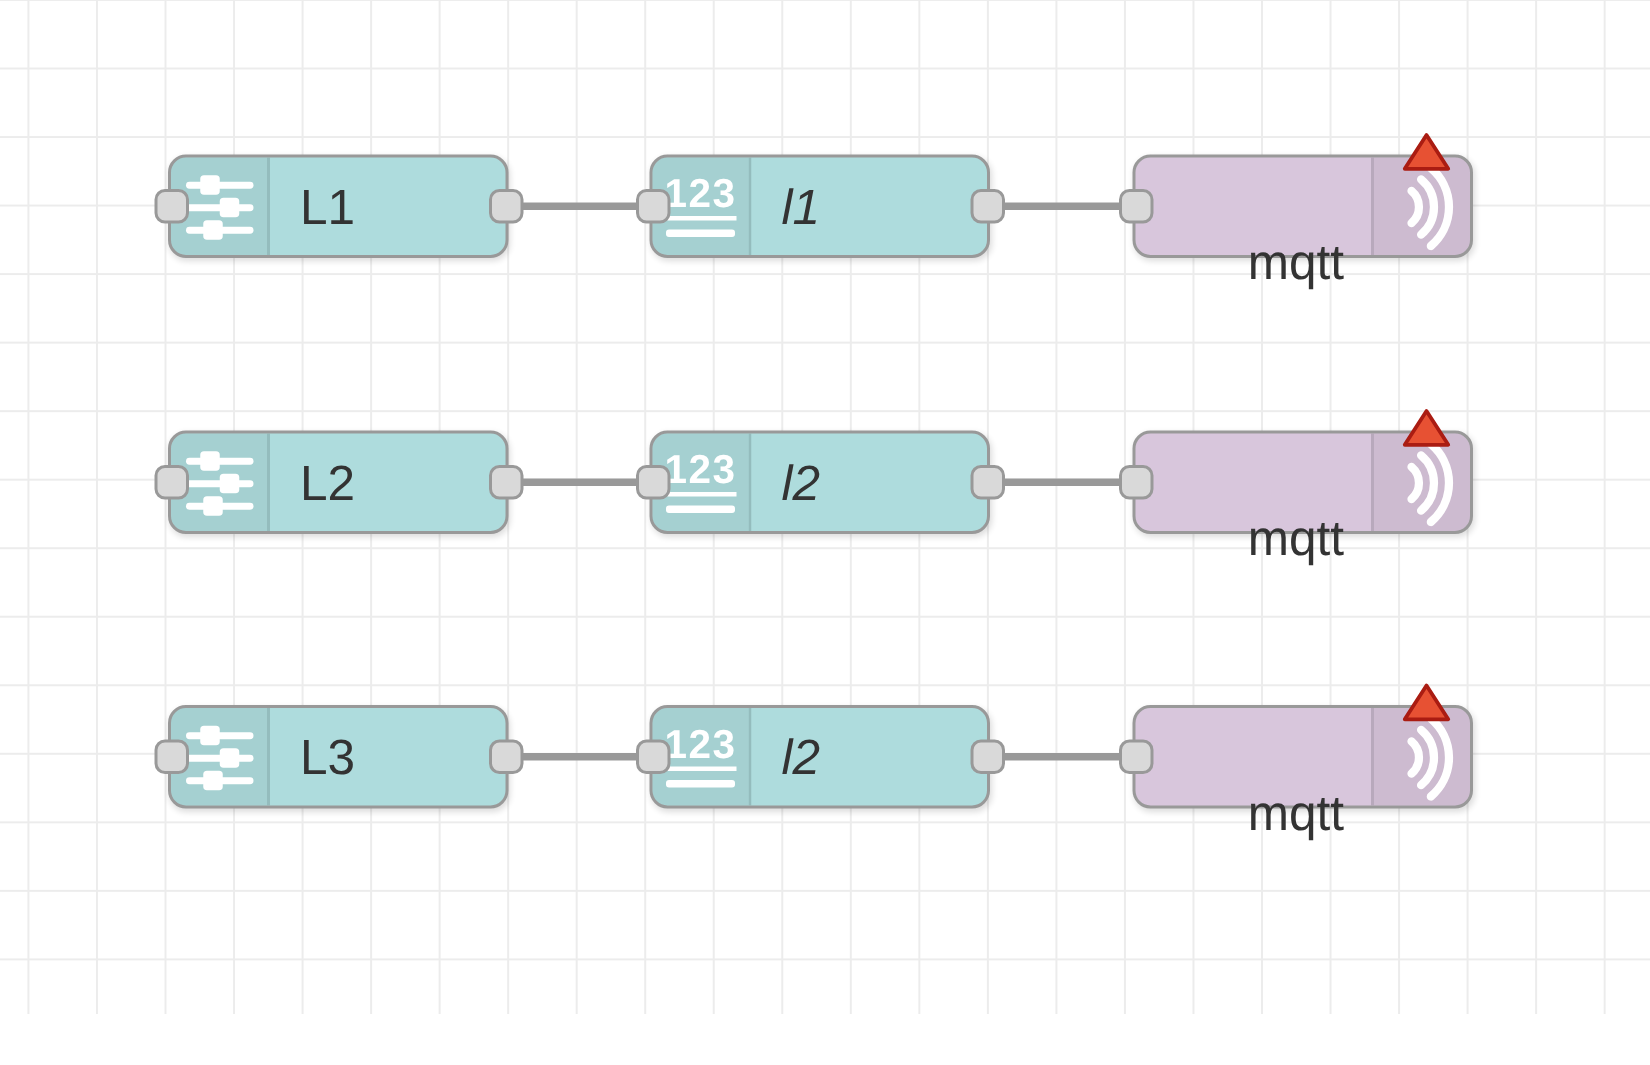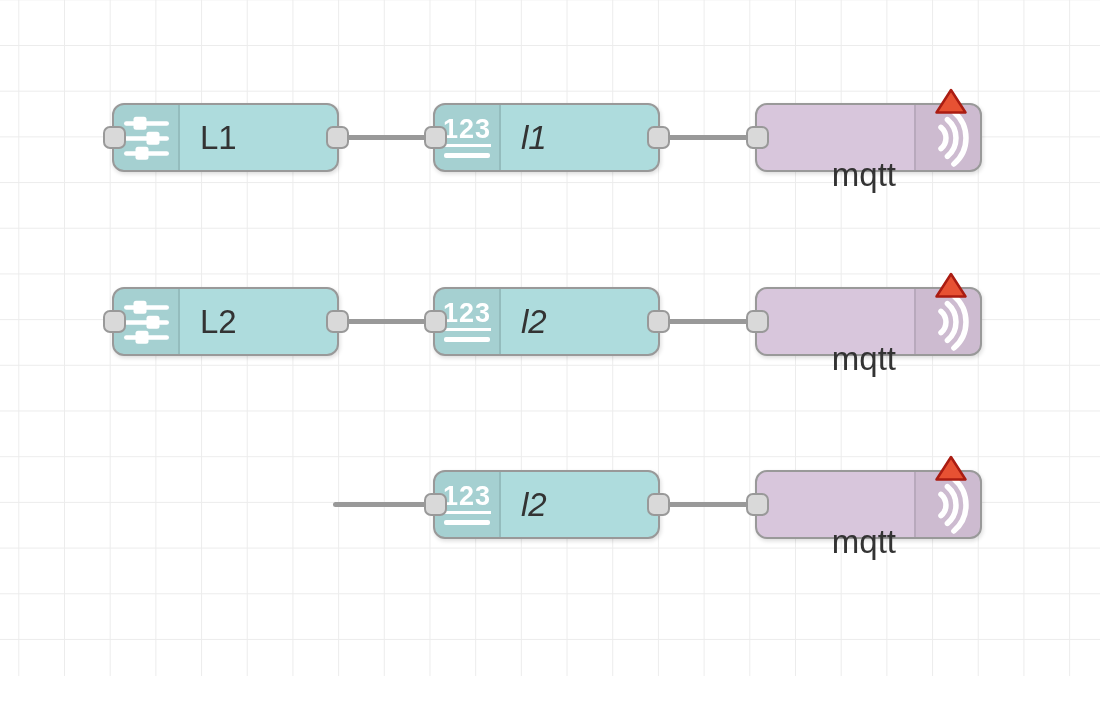--- a/index.html
+++ b/index.html
@@ -217,20 +217,38 @@
     </g>
   </svg>
       </div>
     <span class="label">mqtt</span>
     <div class="port port-in"></div>
 
     <svg class="error-triangle" viewBox="0 0 34 27">
       <polygon points="17,2 31.5,24.5 2.5,24.5" stroke-width="2.5" stroke-linejoin="round" fill="#e75133" stroke="#aa1c12"></polygon>
     </svg>
   </div>
+    <div class="node node--teal" style="left: 112px; top: 470px;">
+    <div class="icon-region">
+        <svg class="icon-sliders" width="47" height="48" viewBox="0 0 47 48">
+    <g fill="#fff">
+      <rect x="1" y="7.2" width="45" height="4.6" rx="2.3"></rect>
+      <rect x="10.5" y="2.8" width="13" height="13" rx="2.5"></rect>
+      <rect x="1" y="22.2" width="45" height="4.6" rx="2.3"></rect>
+      <rect x="23.5" y="17.8" width="13" height="13" rx="2.5"></rect>
+      <rect x="1" y="37.2" width="45" height="4.6" rx="2.3"></rect>
+      <rect x="12.5" y="32.8" width="13" height="13" rx="2.5"></rect>
+    </g>
+  </svg>
+      </div>
+    <span class="label">L3</span>
+    <div class="port port-in"></div>
+    <div class="port port-out"></div>
+
+  </div>
     <div class="node node--teal" style="left: 433px; top: 470px;">
     <div class="icon-region">
         <div class="icon-123">
     <span class="digits">123</span>
     <span class="bar"></span>
   </div>
       </div>
     <span class="label italic">l2</span>
     <div class="port port-in"></div>
     <div class="port port-out"></div>

